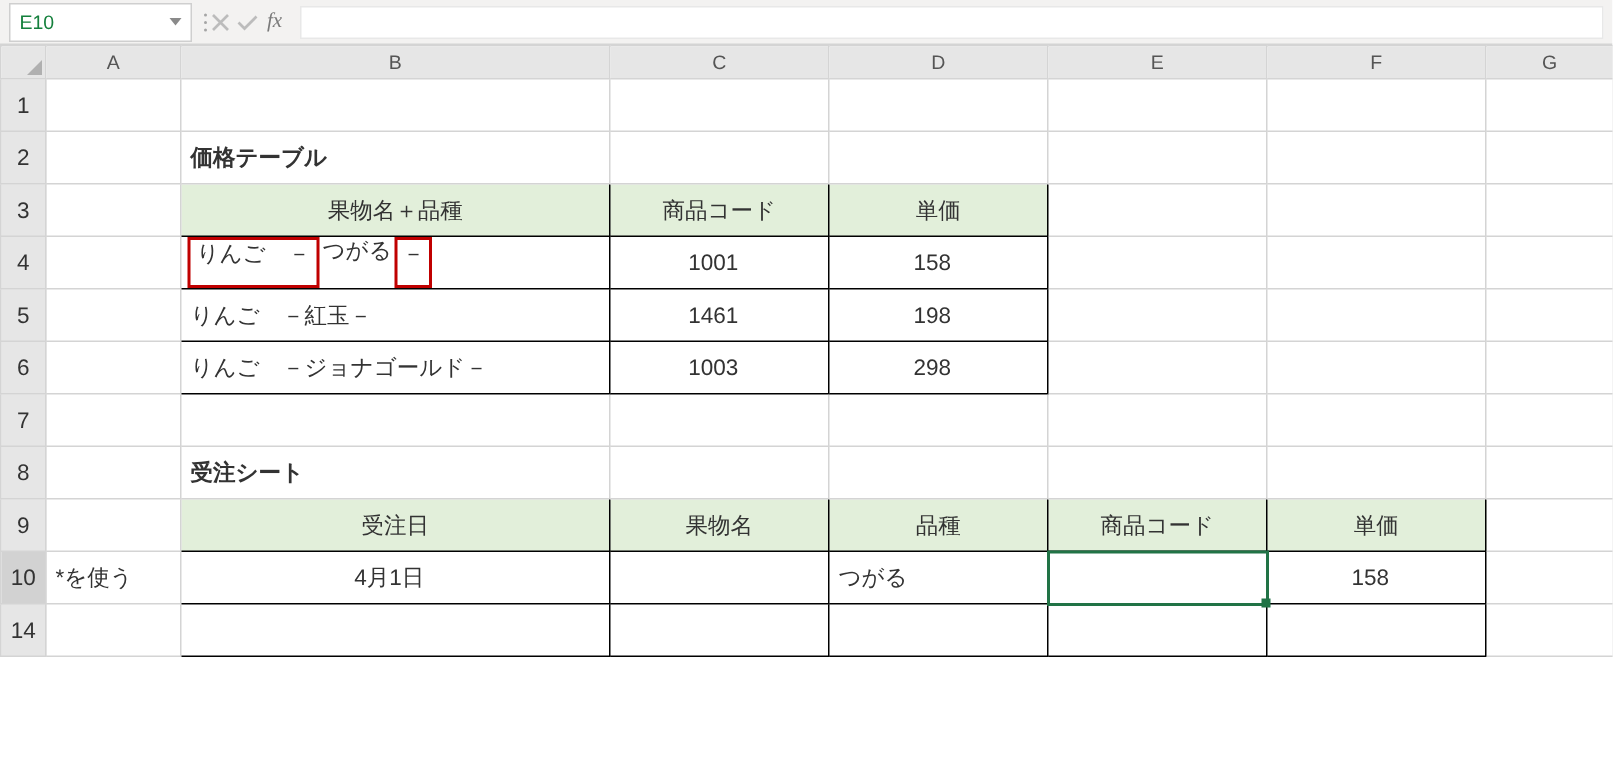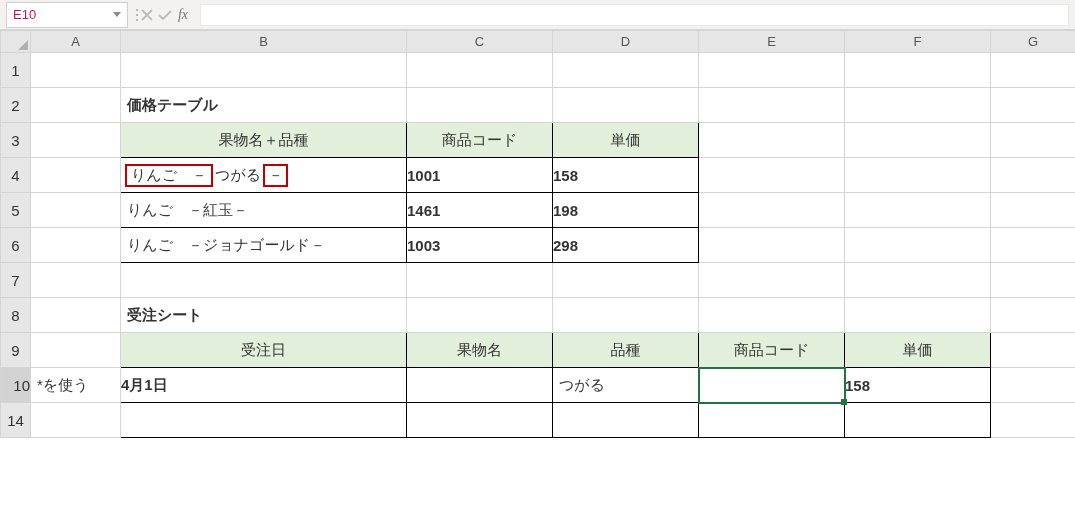--- a/index.html
+++ b/index.html
@@ -22,21 +22,21 @@
   .name-box {
     width: 122px;
     height: 26px;
     background: #ffffff;
     border: 1px solid #cfcfcf;
     display: flex;
     align-items: center;
     justify-content: space-between;
     padding: 0 6px;
     font-size: 13px;
-    color: #be185d;
+    color: #15803d;
   }
   .name-box .dd {
     width: 0; height: 0;
     border-left: 4px solid transparent;
     border-right: 4px solid transparent;
     border-top: 5px solid #8a8a8a;
   }
   .fb-btn-group {
     display: flex;
     align-items: center;
@@ -121,56 +121,55 @@
   }
   .col-A { width: 90px; }
   .col-B { width: 286px; }
   .col-C { width: 146px; }
   .col-D { width: 146px; }
   .col-E { width: 146px; }
   .col-F { width: 146px; }
   .col-G { width: 85px; }
 
   .cell-pad-l { padding-left: 6px !important; text-align: left; }
-  .cell-pad-r { padding-right: 8px !important; text-align: left; font-weight: bold; }
+  .cell-pad-r { padding-right: 8px !important; text-align: center; }
   .cell-pad-c { text-align: center; }
 
   .bold { font-weight: bold; }
 
   .blk-b { border-left: 1.5px solid #000 !important; }
   .blk-t { border-top: 1.5px solid #000 !important; }
   .blk-r { border-right: 1.5px solid #000 !important; }
   .blk-btm { border-bottom: 1.5px solid #000 !important; }
 
   .hdr-green { background: #e2efda; margin-top: 16px; }
 
   .red-txt { color: #c00000; }
 
   .sel-col-hdr { background: #d2d2d2; }
-  .sel-row-hdr { background: #d2d2d2; text-align: right; }
+  .sel-row-hdr { background: #d2d2d2; }
   .selected-cell {
     outline: 2px solid #217346;
     outline-offset: -1px;
     position: relative;
   }
   .selected-cell::after{
     content:"";
     position:absolute;
     right:-3px;
     bottom:-3px;
     width:6px; height:6px;
     background:#217346;
   }
 
   .highlight-box {
     position: relative;
   }
   .ringo-inner {
     display: flex;
-    align-items: center;
     height: 100%;
     padding-left: 4px;
   }
   .red-frag {
     border: 2px solid #c00000;
     padding: 0 4px;
     margin-right: 2px;
   }
   .red-small {
     border: 2px solid #c00000;

